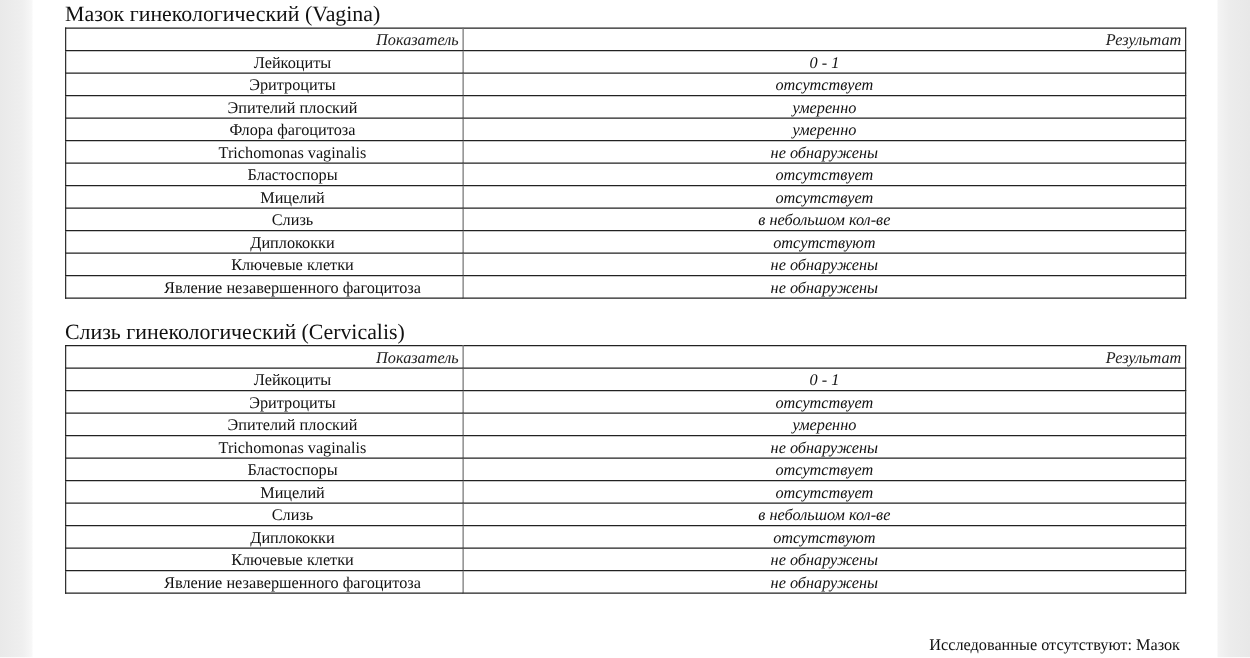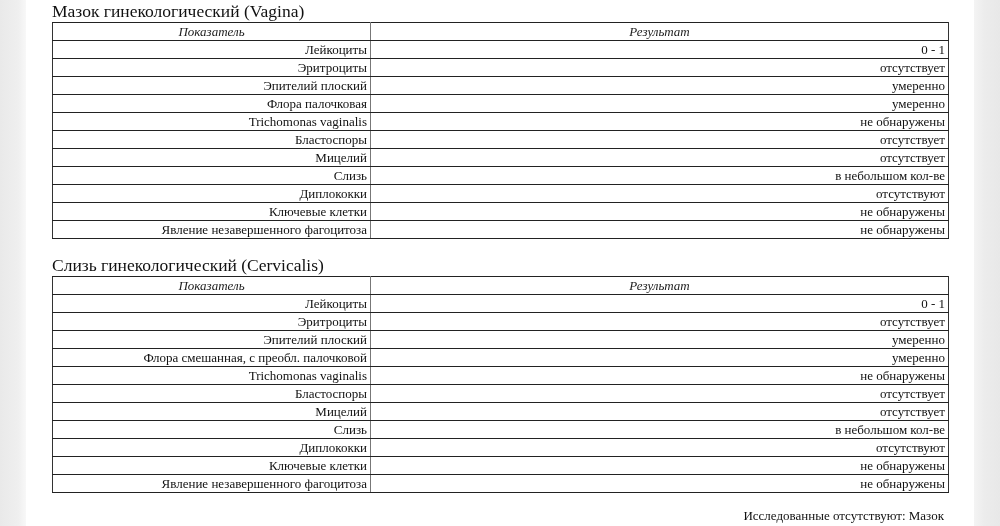--- a/index.html
+++ b/index.html
@@ -58,35 +58,35 @@
     table.results td {
       height: 17px;
       padding: 0 3px;
       line-height: 17px;
       white-space: nowrap;
       overflow: hidden;
     }
     table.results th {
       font-weight: normal;
       font-style: italic;
-      text-align: center;
+      text-align: right;
       border-top: 1.5px solid #222;
       border-bottom: 1.5px solid #222;
       border-left: 1.5px solid #333;
       border-right: 1.5px solid #333;
       color: #222;
     }
     table.results th.col-name { border-right: 1.5px solid #777; }
     table.results td {
       border-bottom: 1.5px solid #222;
       border-left: 1.5px solid #333;
       border-right: 1.5px solid #333;
     }
-    table.results td.name { text-align: right; border-right: 1.5px solid #777; padding-left: 48px; }
-    table.results td.value { text-align: right; }
+    table.results td.name { text-align: center; border-right: 1.5px solid #777; padding-left: 48px; }
+    table.results td.value { text-align: center; font-style: italic; }
 
     .footer-note {
       position: absolute;
       top: 508px;
       right: 56px;
       font-size: 13px;
       line-height: 16px;
       white-space: nowrap;
       color: #111;
     }
@@ -116,21 +116,21 @@
       </tr>
     <tr>
         <td class="name">Эритроциты</td>
         <td class="value">отсутствует</td>
       </tr>
     <tr>
         <td class="name">Эпителий плоский</td>
         <td class="value">умеренно</td>
       </tr>
     <tr>
-        <td class="name">Флора палочковая</td>
+        <td class="name">Флора фагоцитоза</td>
         <td class="value">умеренно</td>
       </tr>
     <tr>
         <td class="name">Trichomonas vaginalis</td>
         <td class="value">не обнаружены</td>
       </tr>
     <tr>
         <td class="name">Бластоспоры</td>
         <td class="value">отсутствует</td>
       </tr>
@@ -176,24 +176,20 @@
       </tr>
     <tr>
         <td class="name">Эритроциты</td>
         <td class="value">отсутствует</td>
       </tr>
     <tr>
         <td class="name">Эпителий плоский</td>
         <td class="value">умеренно</td>
       </tr>
     <tr>
-        <td class="name">Флора смешанная, с преобл. палочковой</td>
-        <td class="value">умеренно</td>
-      </tr>
-    <tr>
         <td class="name">Trichomonas vaginalis</td>
         <td class="value">не обнаружены</td>
       </tr>
     <tr>
         <td class="name">Бластоспоры</td>
         <td class="value">отсутствует</td>
       </tr>
     <tr>
         <td class="name">Мицелий</td>
         <td class="value">отсутствует</td>

